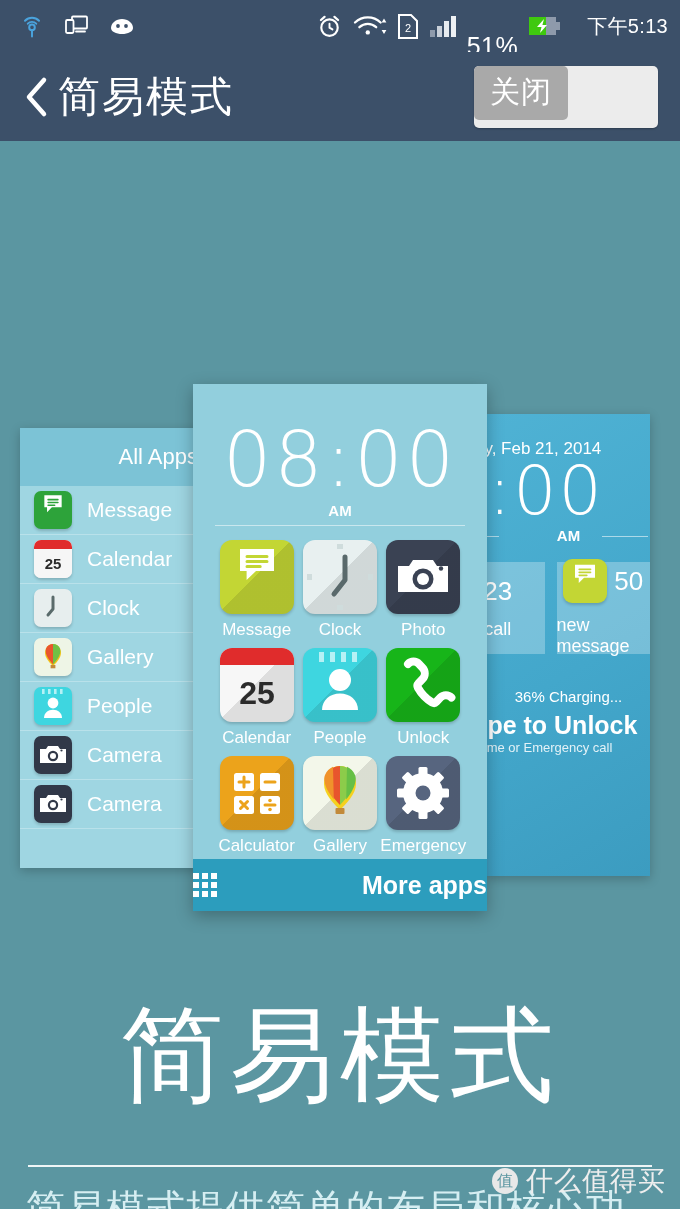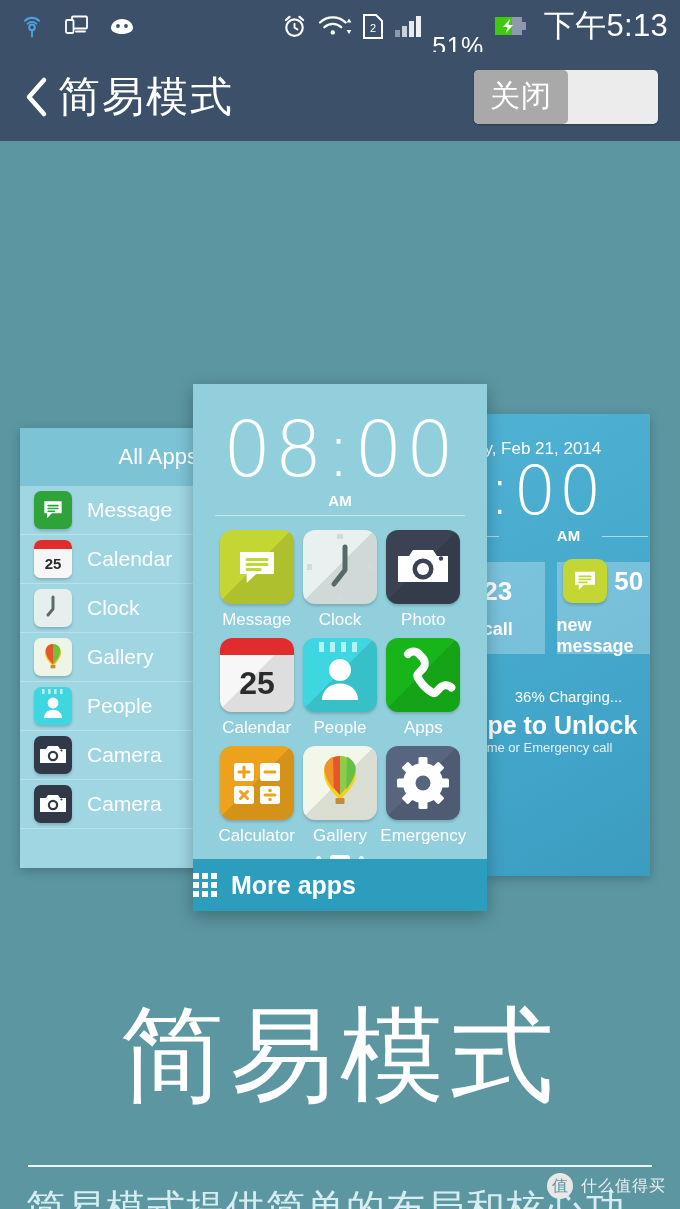--- a/index.html
+++ b/index.html
@@ -13,32 +13,32 @@
 
   
   .statusbar {
     position: absolute; top: 0; left: 0; width: 680px; height: 52px;
     background: #3c5069; display: flex; align-items: center;
     padding: 0 12px 0 18px;
   }
   .sb-left { display: flex; align-items: center; gap: 18px; }
   .sb-right { margin-left: auto; display: flex; align-items: center; gap: 10px; }
   .sb-pct { color: #ffffff; font-size: 25px; letter-spacing: .5px; margin-top: 40px; }
-  .sb-time { color: #ffffff; font-size: 31px; margin-left: 6px; letter-spacing: .3px; }
+  .sb-time { color: #ffffff; font-size: 20px; margin-left: 15px; letter-spacing: .3px; }
   .ic { display: inline-block; line-height: 0; }
 
   
   .titlebar {
     position: absolute; top: 52px; left: 0; width: 680px; height: 89px;
     background: #3c5069; display: flex; align-items: center; padding: 0 22px;
   }
   .back-chevron { width: 30px; height: 44px; margin-right: 6px; }
   .title-text { color: #ffffff; font-size: 42px; letter-spacing: 2px; font-weight: 400; }
   .toggle {
-    margin-left: auto; width: 184px; height: 54px; border-radius: 5px;
+    margin-left: auto; width: 184px; height: 62px; border-radius: 5px;
     background: #ececec; position: relative; display: flex; align-items: center;
     box-shadow: 0 1px 2px rgba(0,0,0,.25);
   }
   .toggle-thumb {
     position: absolute; left: 0; top: 0; width: 94px; height: 54px;
     background: #a9a9a9; border-radius: 5px; display: flex;
     align-items: center; justify-content: center;
   }
   .toggle-thumb span { color: #ffffff; font-size: 30px; letter-spacing: 1px; }
 
@@ -86,67 +86,67 @@
     font-family: "DejaVu Sans", sans-serif;
   }
   .r-ampm { color: #ffffff; font-size: 15px; font-weight: bold; text-align: center;
             margin-top: 2px; position: relative; }
   .r-ampm:before, .r-ampm:after {
     content: ""; position: absolute; top: 50%; width: 46px; height: 1px;
     background: rgba(255,255,255,.55);
   }
   .r-ampm:before { left: -34px; }
   .r-ampm:after { right: 2px; }
-  .r-tiles { display: flex; gap: 12px; margin-top: 18px; margin-left: -36px; font-weight: bold; }
+  .r-tiles { display: flex; gap: 12px; margin-top: 18px; margin-left: -36px; }
   .r-tile {
     background: rgba(255,255,255,.28); width: 96px; height: 92px;
     display: flex; flex-direction: column; align-items: center; justify-content: center;
   }
   .r-tile .num { color: #ffffff; font-size: 26px; }
   .r-tile .cap { color: #ffffff; font-size: 18px; margin-top: 12px; }
   .r-tile .row { display: flex; align-items: center; gap: 7px; }
   .r-charge { color: #ffffff; font-size: 15px; text-align: center; margin-top: 34px; }
   .r-swipe { color: #ffffff; font-size: 25px; font-weight: bold; margin-top: 6px;
              margin-left: -26px; white-space: nowrap; }
   .r-emerg { color: rgba(255,255,255,.85); font-size: 13px; margin-left: -30px;
              white-space: nowrap; }
 
   
   .card-center {
     position: absolute; left: 193px; top: 88px; width: 294px; height: 527px;
     background: #92cfdd; box-shadow: 0 5px 16px rgba(0,0,0,.28);
   }
   .c-clock {
     color: #ffffff; font-size: 76px; font-weight: 200; text-align: center;
-    padding-top: 30px; letter-spacing: 3px; line-height: .95;
+    padding-top: 40px; letter-spacing: 3px; line-height: .95;
     font-family: "DejaVu Sans", sans-serif;
     -webkit-text-stroke: 0;
   }
   .c-ampm { color: #ffffff; font-size: 15px; font-weight: bold; text-align: center;
             margin-top: 6px; }
   .c-rule { height: 1px; background: rgba(255,255,255,.5); margin: 6px 22px 0 22px; }
   .c-grid {
     display: grid; grid-template-columns: repeat(3, 1fr); row-gap: 8px;
     padding: 14px 22px 0 22px; justify-items: center;
   }
   .c-app { width: 78px; display: flex; flex-direction: column; align-items: center; }
   .c-app .cap { color: #ffffff; font-size: 17px; margin-top: 6px; white-space: nowrap; }
   .c-dots { display: flex; justify-content: center; align-items: center; gap: 9px; margin-top: 9px; }
   .c-dots i { width: 5px; height: 5px; border-radius: 50%; background: rgba(255,255,255,.85); display: block; }
   .c-dots i.wide { width: 20px; height: 6px; border-radius: 3px; background: #ffffff; }
   .c-more {
     position: absolute; bottom: 0; left: 0; width: 100%; height: 52px;
     background: #2c9dbd; color: #ffffff; font-size: 25px; font-weight: bold;
-    display: flex; align-items: center; justify-content: flex-start; gap: 14px;
+    display: flex; align-items: center; justify-content: space-between; gap: 14px;
   }
   .dots9 { display: grid; grid-template-columns: repeat(3, 6px); gap: 3px; }
   .dots9 i { width: 6px; height: 6px; background: #ffffff; display: block; }
 
   
-  .tile { border-radius: 12px; display: flex; align-items: center; justify-content: center;
+  .tile { border-radius: 12px; display: flex; justify-content: center;
           position: relative; overflow: hidden; box-shadow: 0 2px 3px rgba(0,0,0,.18); }
   .tile.big { width: 74px; height: 74px; }
   .tile.sm { width: 38px; height: 38px; border-radius: 7px; }
   .tile.md { width: 44px; height: 44px; border-radius: 9px; }
   .tile .shadow {
     position: absolute; left: 0; top: 0; width: 100%; height: 100%;
     background: linear-gradient(135deg, rgba(0,0,0,0) 48%, rgba(0,0,0,.10) 48%);
   }
 
   
@@ -162,21 +162,21 @@
     position: absolute; top: 1042px; left: 26px; width: 632px;
     color: #d6eef2; font-size: 39px; line-height: 1.32; letter-spacing: 1px;
   }
   .watermark {
     position: absolute; right: 14px; bottom: 10px; display: flex; align-items: center; gap: 8px;
   }
   .wm-logo {
     width: 26px; height: 26px; border-radius: 50%; background: #e8e8e8; color: #5b96a1;
     font-size: 16px; display: flex; align-items: center; justify-content: center;
   }
-  .wm-text { color: #eeeeee; font-size: 16px; letter-spacing: 1px; }
+  .wm-text { color: #eeeeee; font-size: 27px; letter-spacing: 1px; }
 </style>
 </head>
 <body>
 
 <div class="screen">
 
   <div class="statusbar">
     <div class="sb-left">
       <span class="ic">
         <svg width="28" height="28" viewBox="0 0 24 24">
@@ -461,21 +461,21 @@
             <span class="tile big" style="background:#17b519">
               <span class="shadow"></span>
               <svg width="74" height="74" viewBox="0 0 74 74" style="position:relative">
                 <path d="M50 12c3 3 3 7 0 10l-5 5c-1.4 1.4-1.4 3 0 4.5 2 2 4 4.5 6.5 7s5 4.5 7 6.5c1.5 1.5 3 1.5 4.5 0" fill="none" stroke="#fff" stroke-width="0"></path>
                 <path d="M46 13c2.5-2.6 6.5-2.6 9 0l2 2c2.5 2.6 2.5 6.7 0 9.3l-4.5 4.7c-1 1-1.3 2.6-.6 3.9 3 5.3 8 10.4 13.1 13.5
                          1.3.8 2.9.5 3.9-.6l4.5-4.7" fill="none" stroke="#fff" stroke-width="0"></path>
                 <path d="M22 16c3-3.2 8-3.2 11 0l3.5 3.7c3 3.2 3 8.2 0 11.4l-4 4.2c-1.1 1.2-1.4 3-.6 4.4 3.3 5.8 8.7 11.4 14.3 14.8
                          1.4.8 3.1.5 4.2-.7l4-4.2c3-3.2 8-3.2 11 0" fill="none" stroke="#fff" stroke-width="8" stroke-linecap="round"></path>
               </svg>
             </span>
-            <span class="cap">Apps</span>
+            <span class="cap">Unlock</span>
           </div>
 
           <div class="c-app">
             <span class="tile big" style="background:#eca31b">
               <span class="shadow"></span>
               <svg width="74" height="74" viewBox="0 0 74 74" style="position:relative">
                 <rect x="14" y="17" width="20" height="18" rx="2.5" fill="#fff"></rect>
                 <rect x="40" y="17" width="20" height="18" rx="2.5" fill="#fff"></rect>
                 <rect x="14" y="40" width="20" height="18" rx="2.5" fill="#fff"></rect>
                 <rect x="40" y="40" width="20" height="18" rx="2.5" fill="#fff"></rect>

